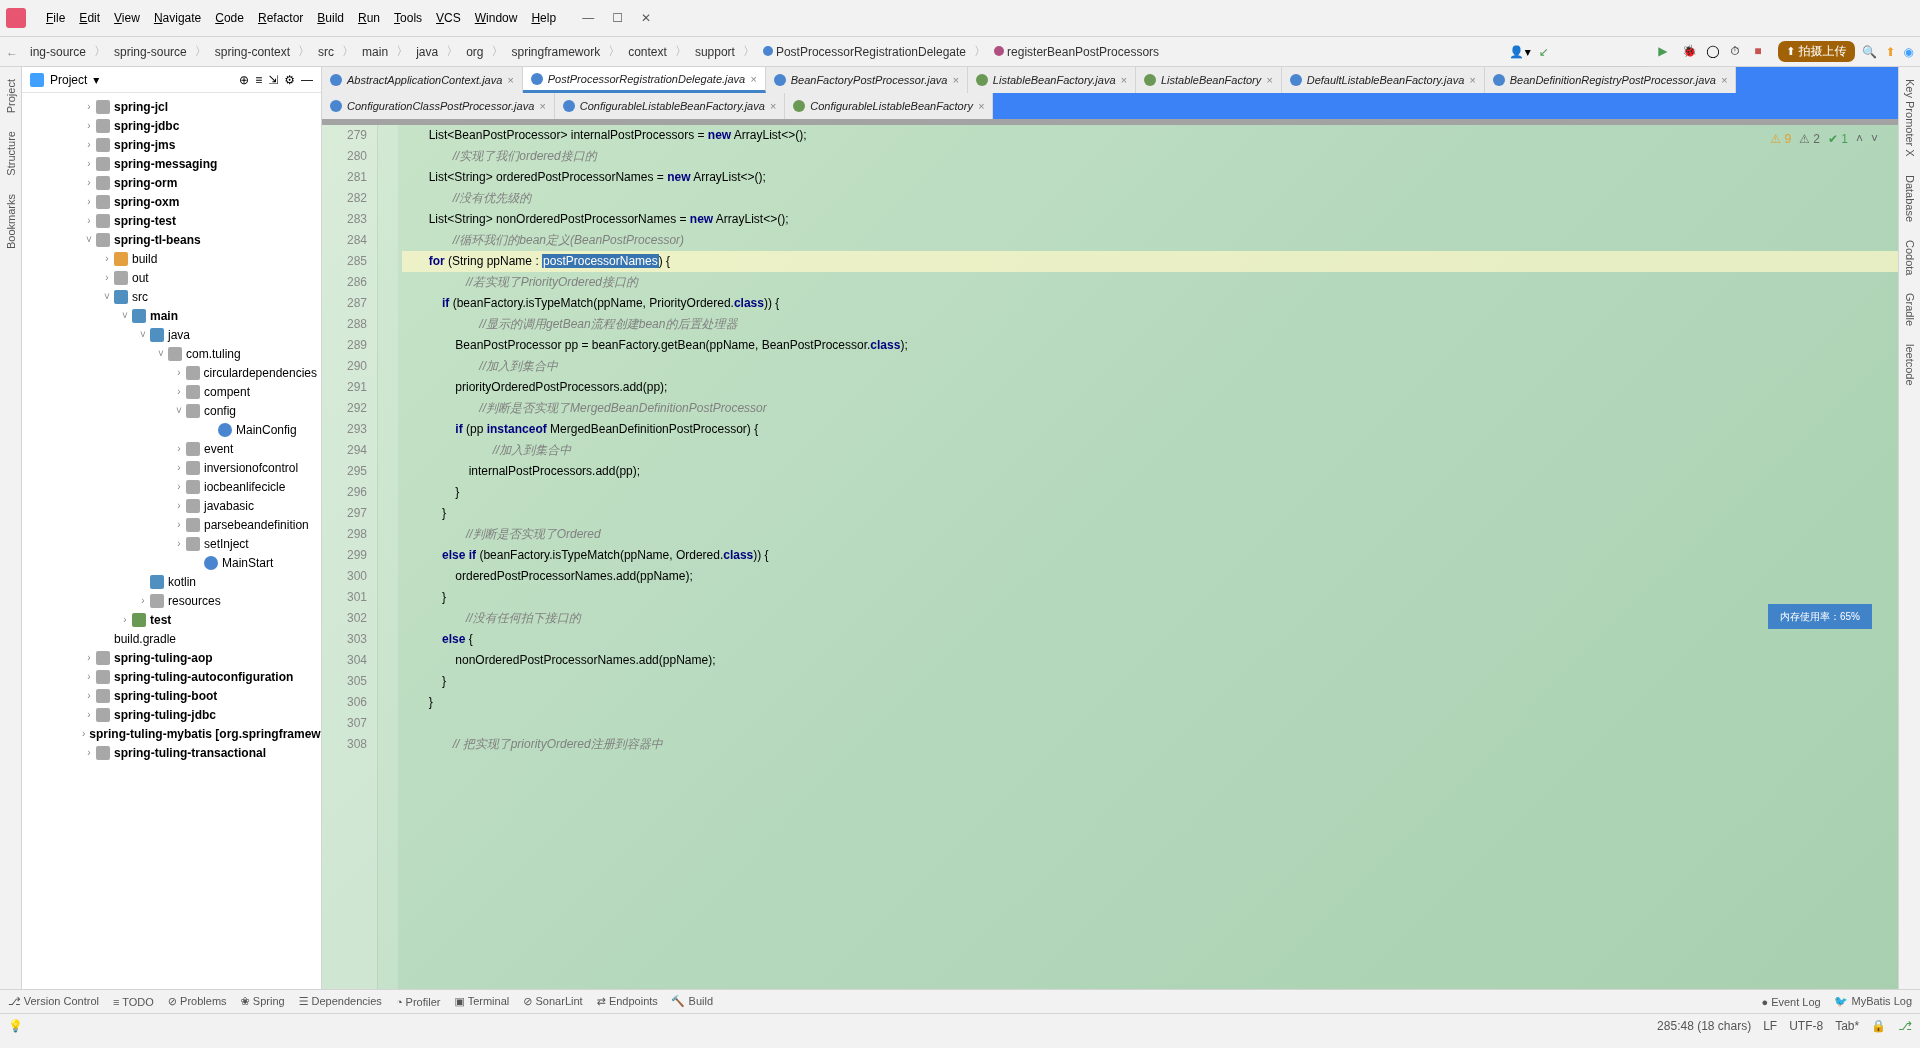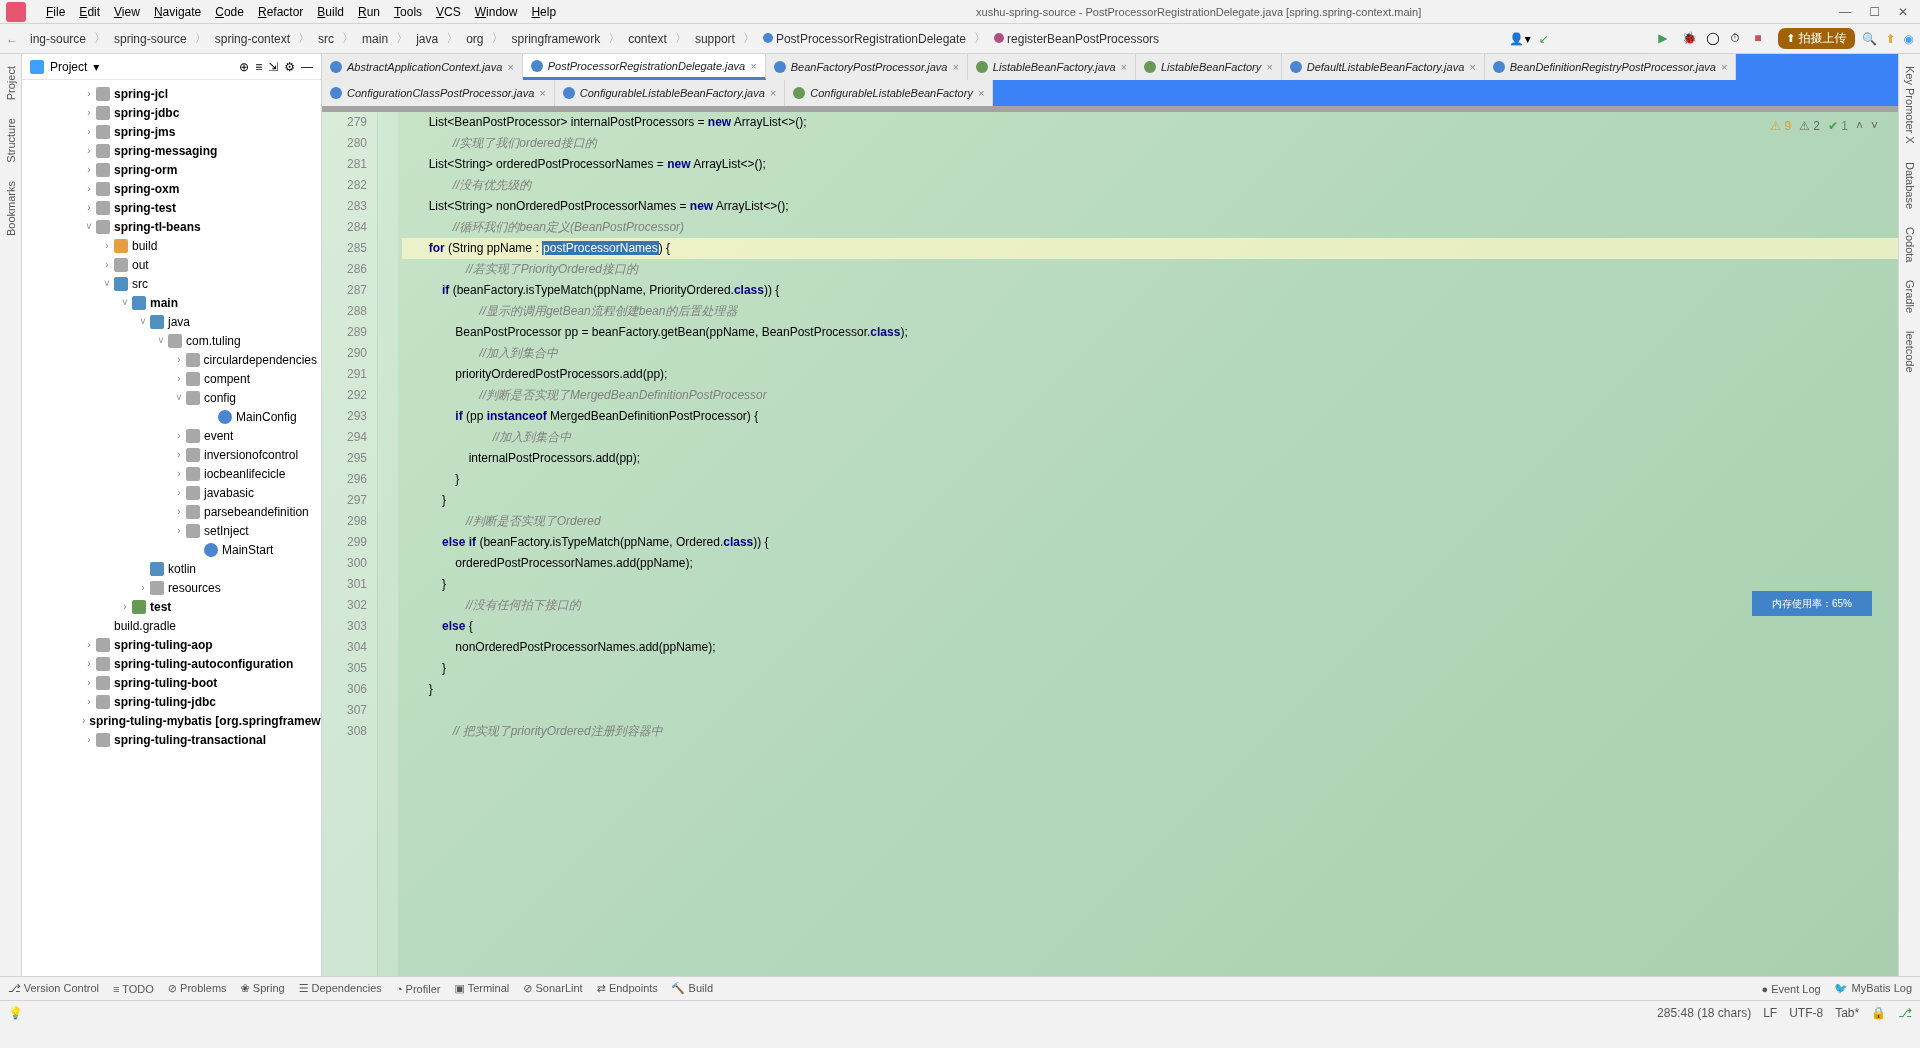--- a/index.html
+++ b/index.html
@@ -1,17 +1,17 @@
 <!DOCTYPE html>
 <html><head>
 <meta charset="utf-8">
 <style>
 *{margin:0;padding:0;box-sizing:border-box;font-family:"Segoe UI",Arial,sans-serif;font-size:12px;}
 body{background:#f2f2f2;color:#000;overflow:hidden;width:1920px;height:1048px;}
-.titlebar{height:24px;display:flex;align-items:center;background:#f2f2f2;border-bottom:1px solid #d4d4d4;}
+.titlebar{height:37px;display:flex;align-items:center;background:#f2f2f2;border-bottom:1px solid #d4d4d4;}
 .titlebar .logo{width:20px;height:20px;margin:0 6px;background:#e85570;border-radius:3px;}
 .titlebar .title{flex:1;text-align:center;color:#5a5a5a;font-size:11px;}
 .winbtns{display:flex;gap:18px;padding:0 12px;color:#5a5a5a;}
 .menubar{height:22px;display:flex;align-items:center;padding:0 8px;gap:2px;background:#f2f2f2;}
 .menubar span{padding:2px 6px;cursor:pointer;}
 .menubar span u{text-decoration:underline;}
 .toolbar{height:30px;display:flex;align-items:center;background:#f2f2f2;border-bottom:1px solid #d4d4d4;padding:0 6px;}
 .bc{display:flex;align-items:center;gap:2px;flex:1;overflow:hidden;}
 .bc-item{padding:2px 6px;color:#333;white-space:nowrap;}
 .bc-sep{color:#999;}
@@ -54,21 +54,21 @@
 .src .ln{height:21px;}
 .src .hl{background:rgba(255,248,200,0.7);}
 .cm{color:#808080;font-style:italic;margin-left:24px;}
 .kw{color:#000080;font-weight:700;}
 .sel{background:#3874b0;color:#fff;padding:0 1px;}
 .insp{position:absolute;top:4px;right:20px;display:flex;gap:8px;font-size:11px;color:#666;}
 .insp .w{color:#e0a030;}
 .insp .g{color:#499c54;}
 .rightgut{width:22px;background:#f2f2f2;border-left:1px solid #d4d4d4;display:flex;flex-direction:column;align-items:center;padding-top:8px;gap:10px;}
 .rightgut .vtab{writing-mode:vertical-rl;padding:4px 2px;color:#555;cursor:pointer;font-size:11px;}
-.memind{position:absolute;right:26px;bottom:360px;background:#4083c9;color:#fff;padding:2px 20px;font-size:10px;}
+.memind{position:absolute;right:26px;bottom:360px;background:#4083c9;color:#fff;padding:2px 12px;font-size:10px;}
 .bottombar{height:24px;display:flex;align-items:center;background:#f2f2f2;border-top:1px solid #d4d4d4;padding:0 8px;gap:14px;}
 .bottombar .bi{display:flex;align-items:center;gap:4px;color:#555;cursor:pointer;font-size:11px;}
 .bottombar .sp{flex:1;}
 .status{height:24px;display:flex;align-items:center;background:#f2f2f2;border-top:1px solid #d4d4d4;padding:0 8px;color:#555;font-size:11px;}
 .status .sp{flex:1;}
 .status .si{margin-left:12px;}
 </style>
 </head>
 <body>
 
@@ -81,21 +81,20 @@
       <span><u>N</u>avigate</span>
       <span><u>C</u>ode</span>
       <span><u>R</u>efactor</span>
       <span><u>B</u>uild</span>
       <span><u>R</u>un</span>
       <span><u>T</u>ools</span>
       <span><u>V</u>CS</span>
       <span><u>W</u>indow</span>
       <span><u>H</u>elp</span>
     </div>
-  <div class="title">xushu-spring-source - PostProcessorRegistrationDelegate.java [spring.spring-context.main]</div>
   <div class="winbtns">
     <span>—</span>
     <span>☐</span>
     <span>✕</span>
   </div>
 </div>
 
 <div class="toolbar">
   <span style="color:#888;margin-right:6px;">←</span>
   <div class="bc" id="breadcrumb">

